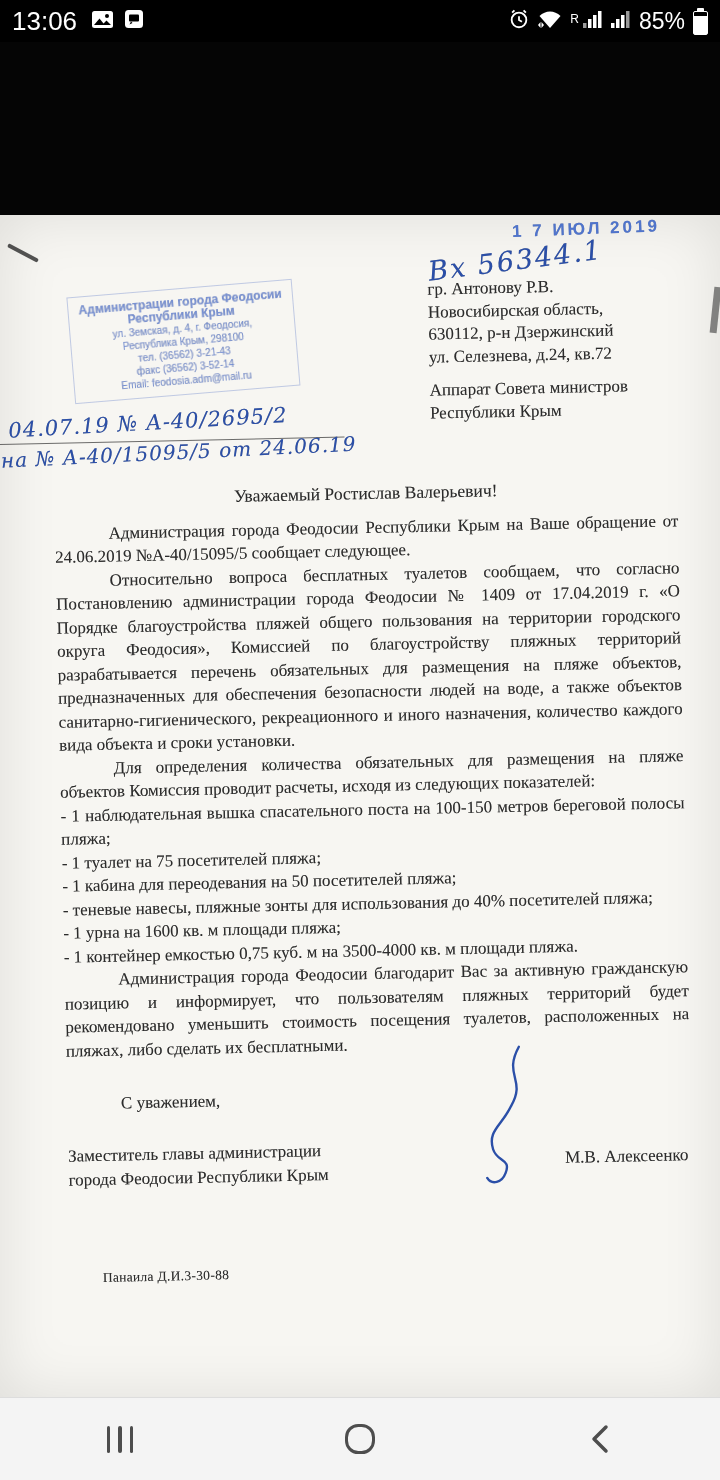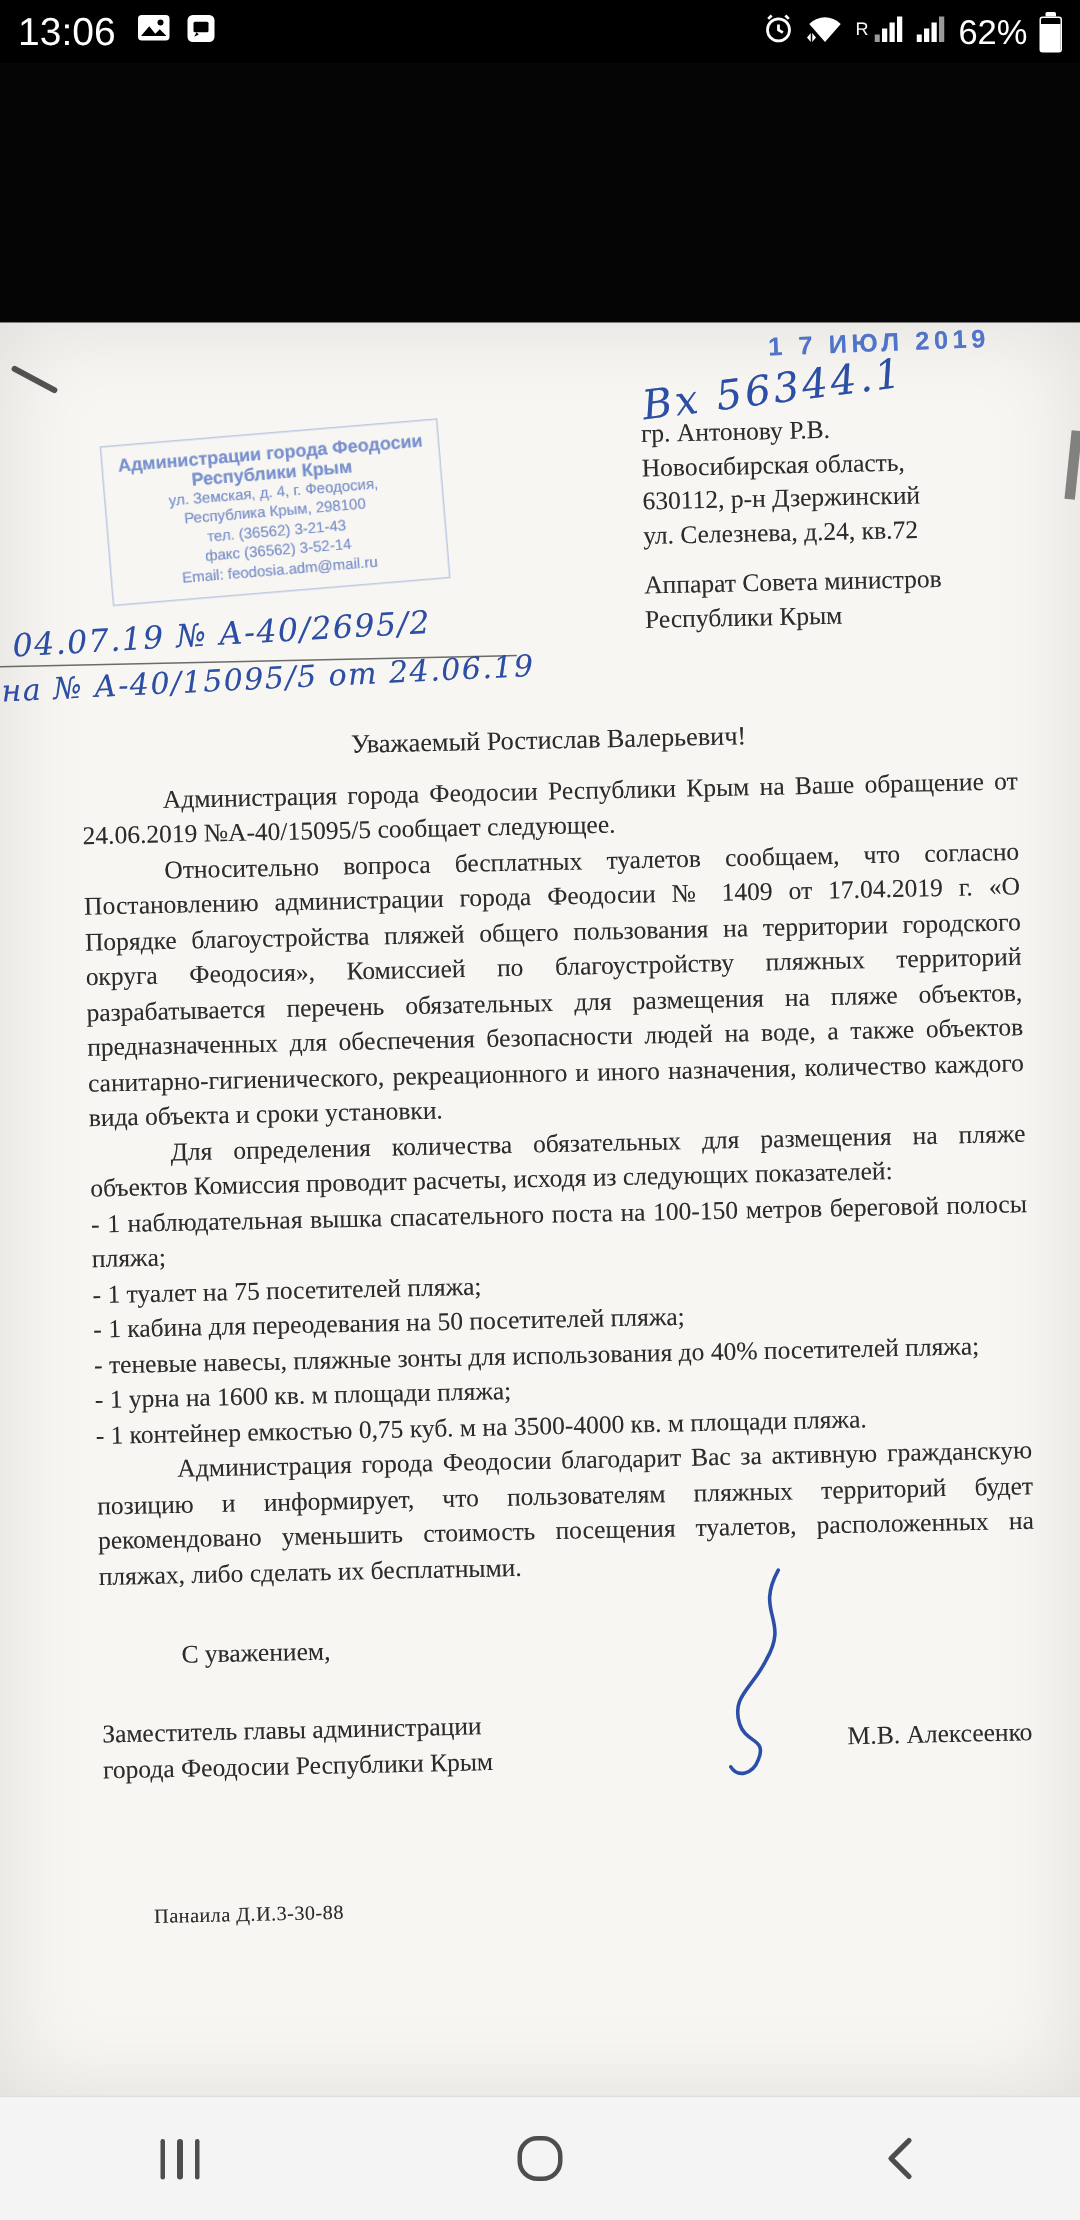--- a/index.html
+++ b/index.html
@@ -143,21 +143,21 @@
           </svg>
       </span>
       <span>
         <svg width="20" height="20" viewBox="0 0 20 20">
             <rect x="0" y="14" width="3.5" height="5" fill="#fff"></rect>
             <rect x="5" y="10" width="3.5" height="9" fill="#fff"></rect>
             <rect x="10" y="6" width="3.5" height="13" fill="#fff"></rect>
             <rect x="15" y="2" width="3.5" height="17" fill="#9a9a9a"></rect>
           </svg>
       </span>
-      <span class="sb-percent">62%</span>
+      <span class="sb-percent">85%</span>
       <span class="battery">
         <span class="battery-cap"></span>
         <span class="battery-body">
             <span class="battery-fill"></span>
           </span>
       </span>
     </span>
   </div>
 
   <div class="viewer">

